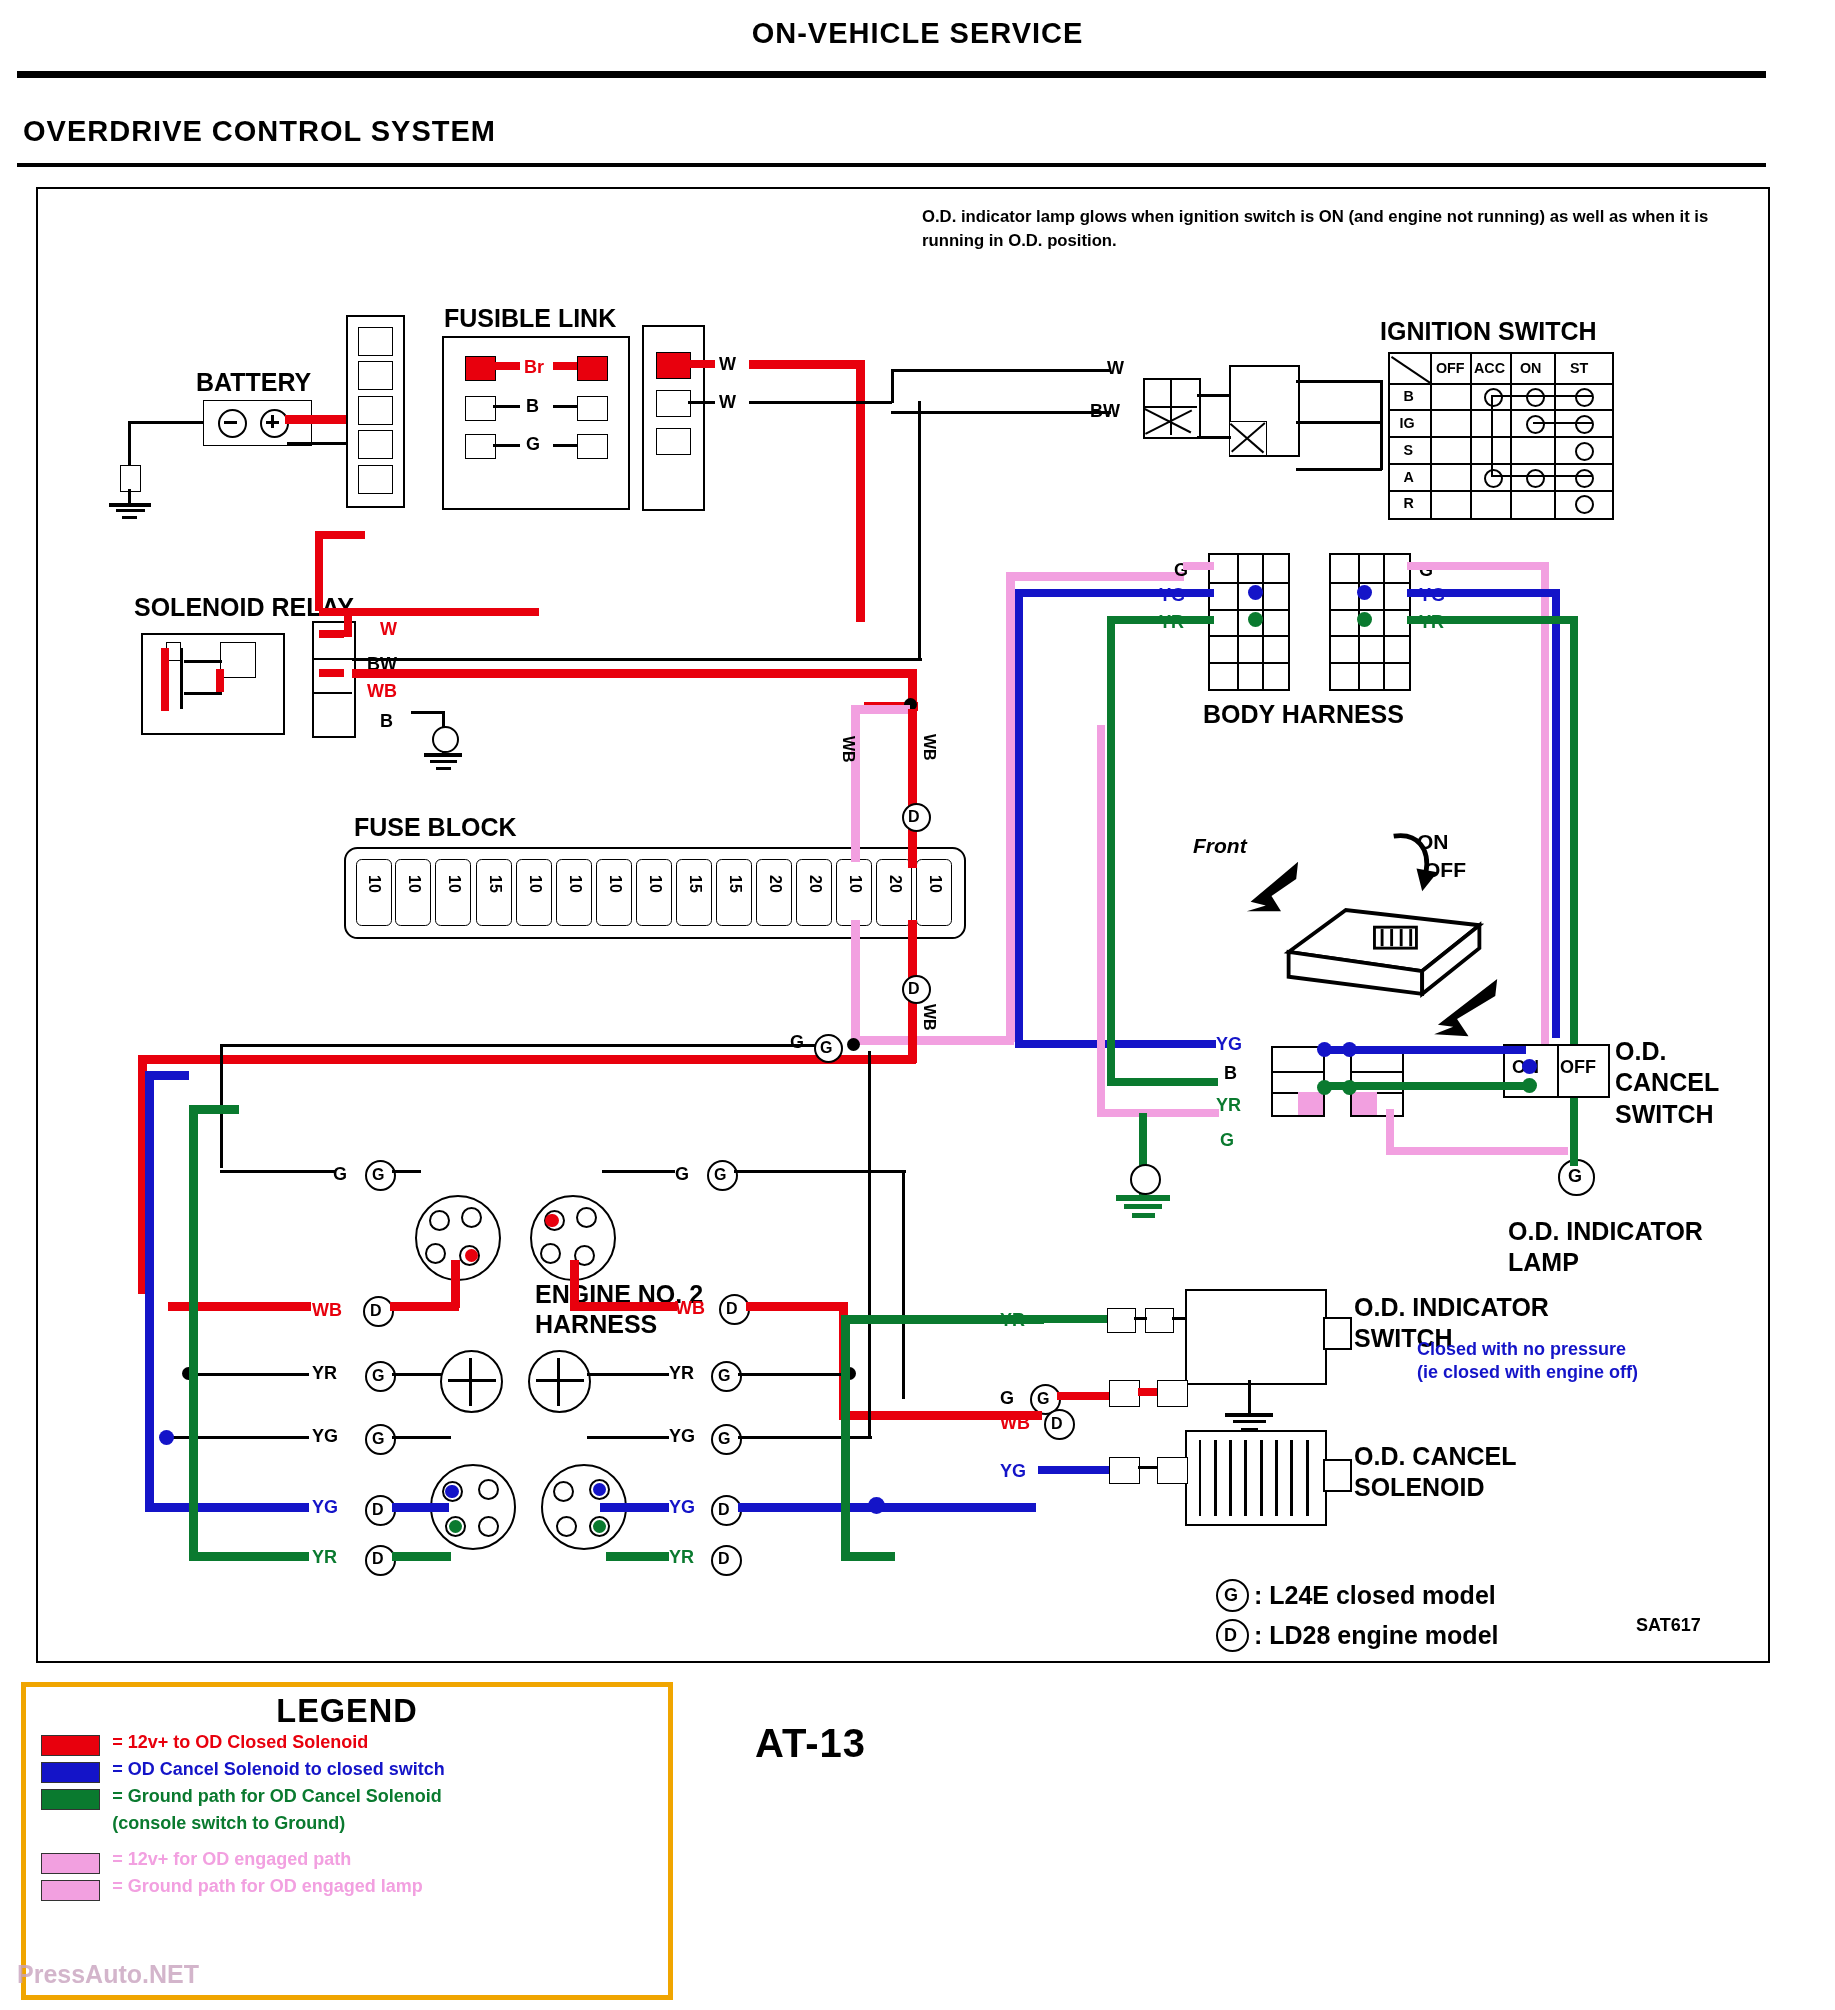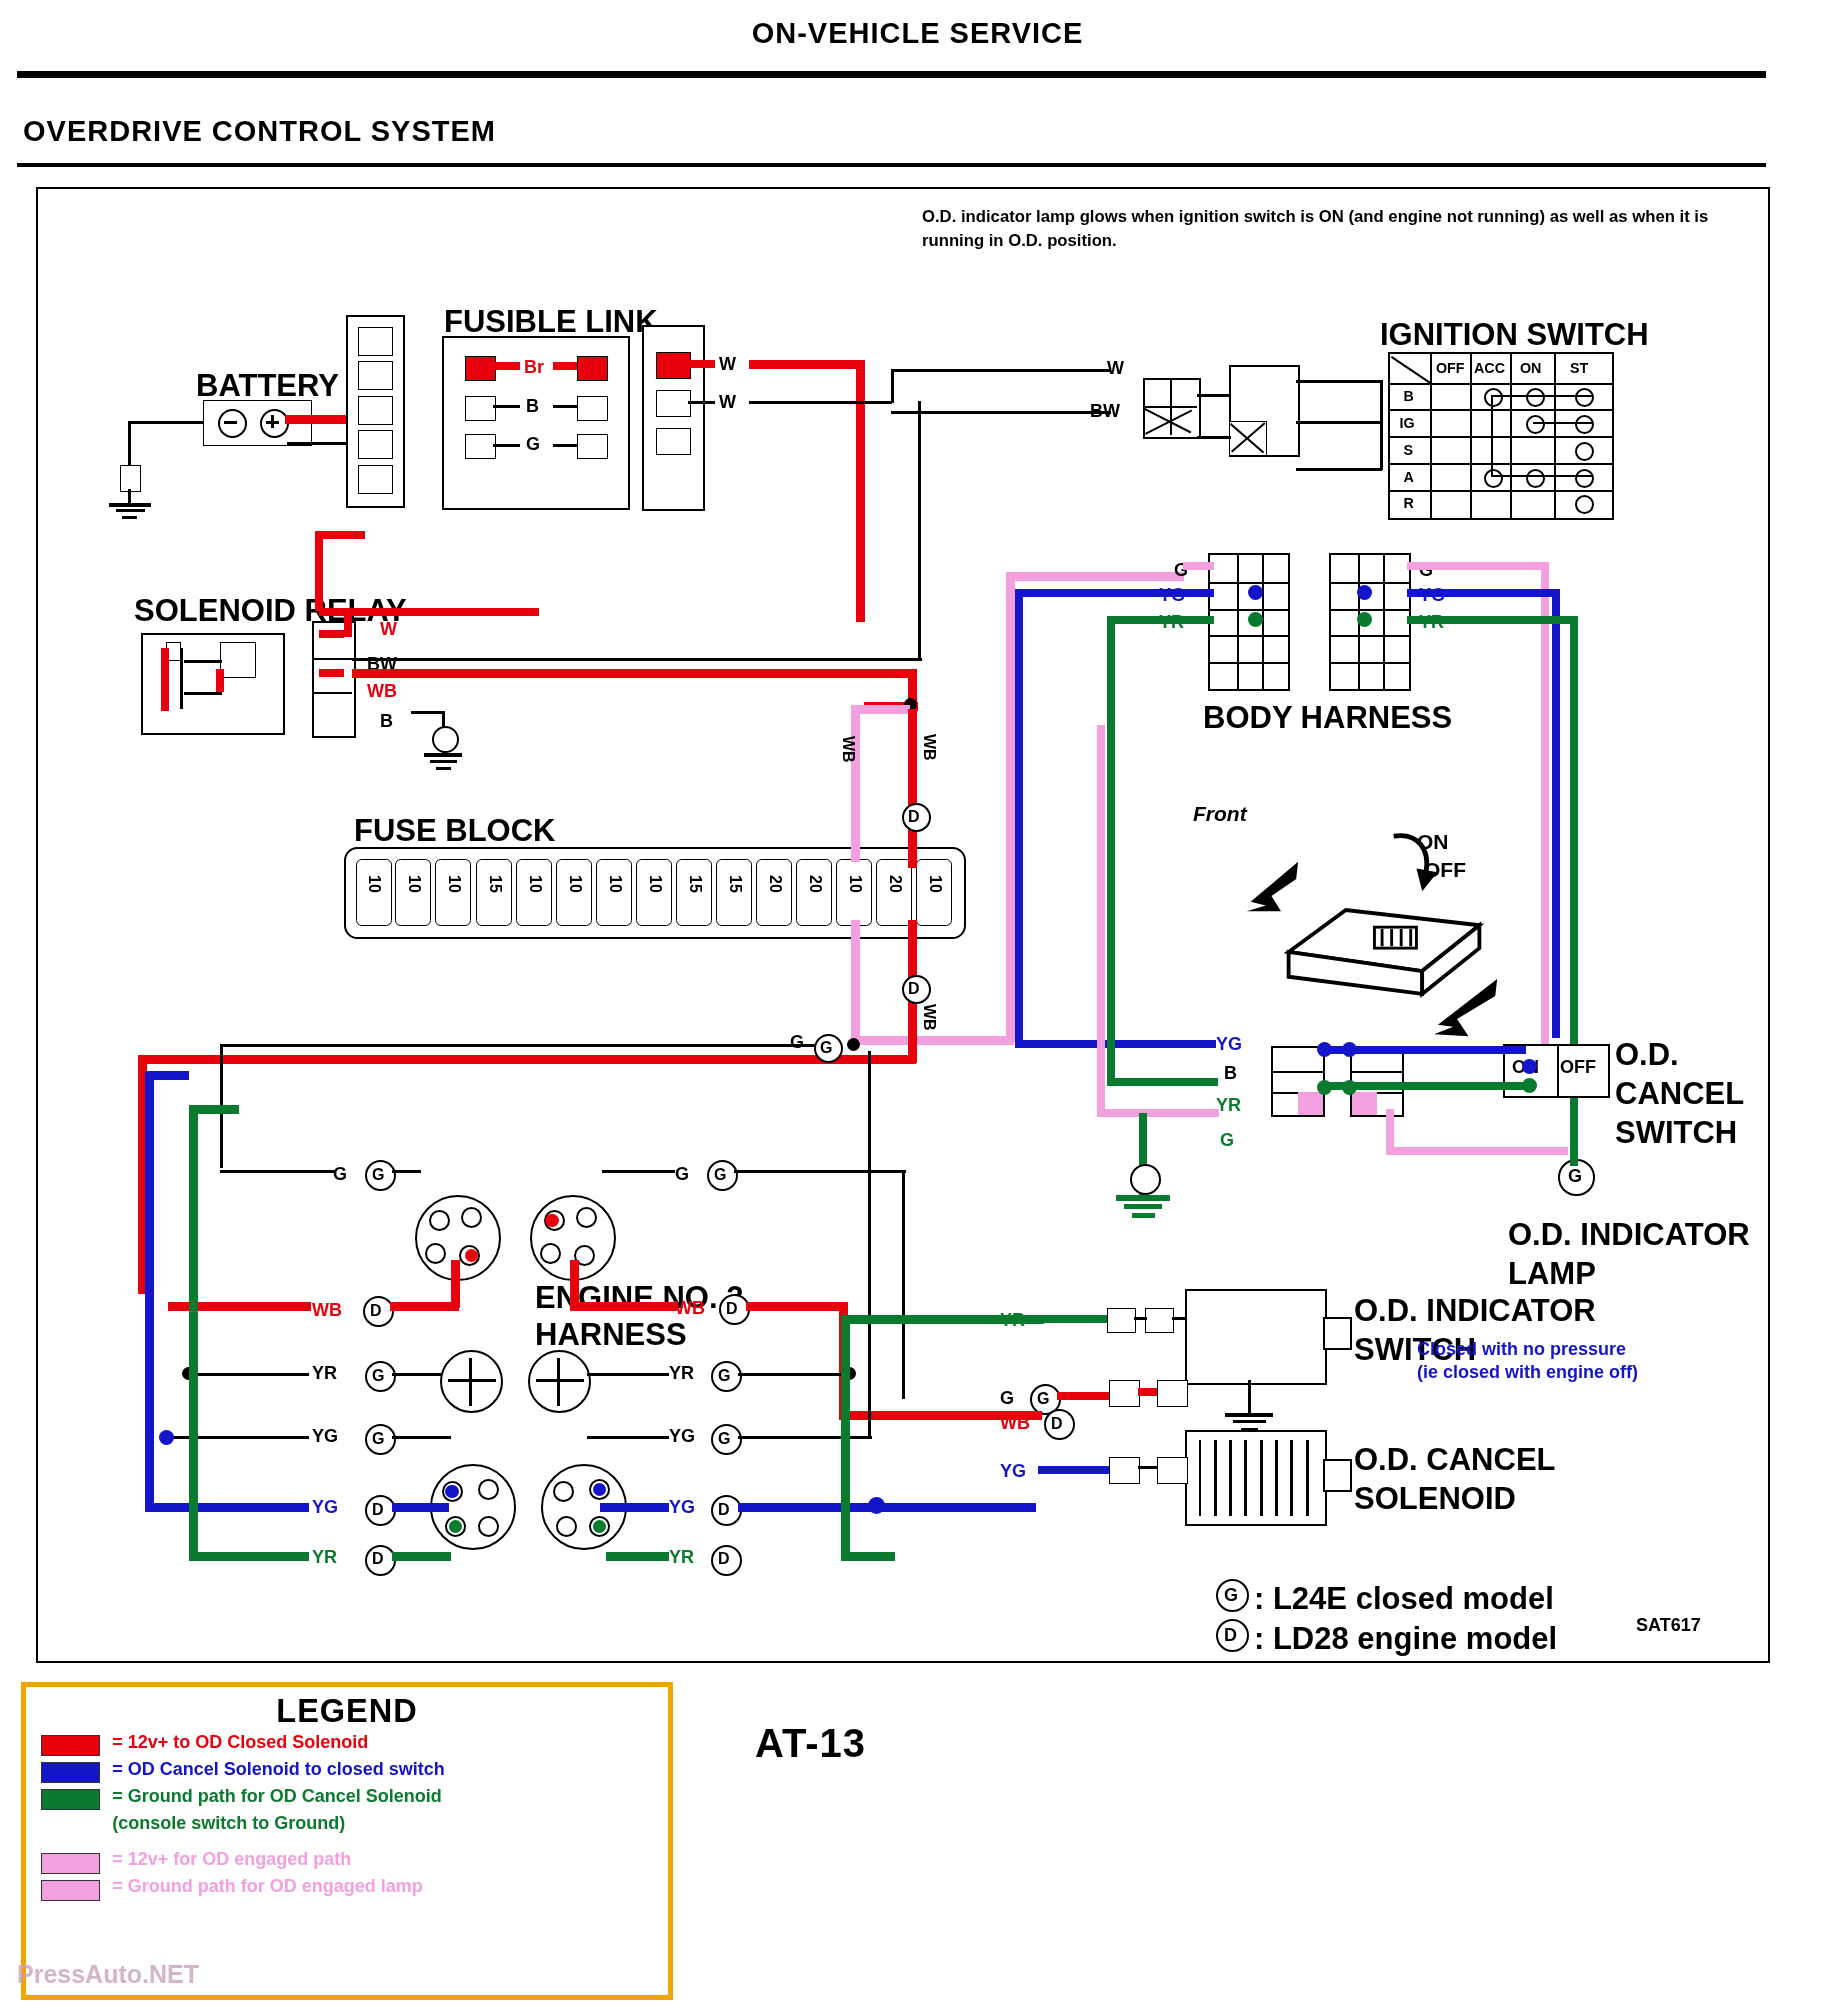--- a/index.html
+++ b/index.html
@@ -16,21 +16,21 @@
   .frame{position:absolute;left:36px;top:187px;width:1730px;height:1472px;border:2.9px solid #000;background:#fff;}
 
   .note{position:absolute;left:922px;top:205px;width:798px;font-size:16.7px;font-weight:bold;line-height:1.45;}
 
   
   .lbl{position:absolute;font-weight:bold;}
   .t12{font-size:14.3px}
   .t13{font-size:16px}
   .t15{font-size:18px}
   .t17{font-size:21px}
-  .t20{font-size:31px}
+  .t20{font-size:25px}
   .box{position:absolute;border:2.9px solid #000;background:#fff;}
   .thin{position:absolute;border:1.9px solid #000;background:#fff;}
   .wire{position:absolute;background:#000;}
   .dot{position:absolute;border-radius:50%;background:#000;}
   .circ{position:absolute;border:2.4px solid #000;border-radius:50%;background:#fff;}
   .vert{writing-mode:vertical-rl;text-orientation:mixed;}
 
   
   .red{background:#e8000d}
   .blue{background:#1414c8}
@@ -354,21 +354,21 @@
   <div class="wire green" style="left:1407px;top:616px;width:170px;height:7.6px;"></div>
   <div class="wire green" style="left:1570px;top:616px;width:7.6px;height:497px;"></div>
 
   <div class="wire blue" style="left:1015px;top:589px;width:7.6px;height:459px;"></div>
   <div class="wire blue" style="left:1015px;top:1040px;width:201px;height:7.6px;"></div>
   <div class="wire green" style="left:1107px;top:616px;width:7.6px;height:470px;"></div>
   <div class="wire green" style="left:1107px;top:1078px;width:111px;height:7.6px;"></div>
   <div class="wire pink" style="left:1097px;top:725px;width:7.6px;height:392px;"></div>
   <div class="wire pink" style="left:1097px;top:1109px;width:122px;height:7.6px;"></div>
 
-  <div class="lbl t17" style="left:1193px;top:802px;font-style:italic;">Front</div>
+  <div class="lbl t17" style="left:1193px;top:834px;font-style:italic;">Front</div>
   <svg style="position:absolute;left:1243px;top:858px;width:57px;height:57px;" viewBox="0 0 60 60" width="57" height="57">
     <polygon points="58,4 8,46 24,50 4,56 40,56 30,40 56,22" fill="#000"></polygon>
   </svg>
   <div class="lbl t17" style="left:1417px;top:830px;">ON</div>
   <div class="lbl t17" style="left:1424px;top:858px;">OFF</div>
   <svg style="position:absolute;left:1388px;top:830px;width:57px;height:75px;" viewBox="0 0 60 78" width="57" height="75">
     <path d="M6,6 C32,2 44,20 40,44" stroke="#000" stroke-width="5" fill="none"></path>
     <polygon points="30,40 52,44 36,64" fill="#000"></polygon>
   </svg>
 

